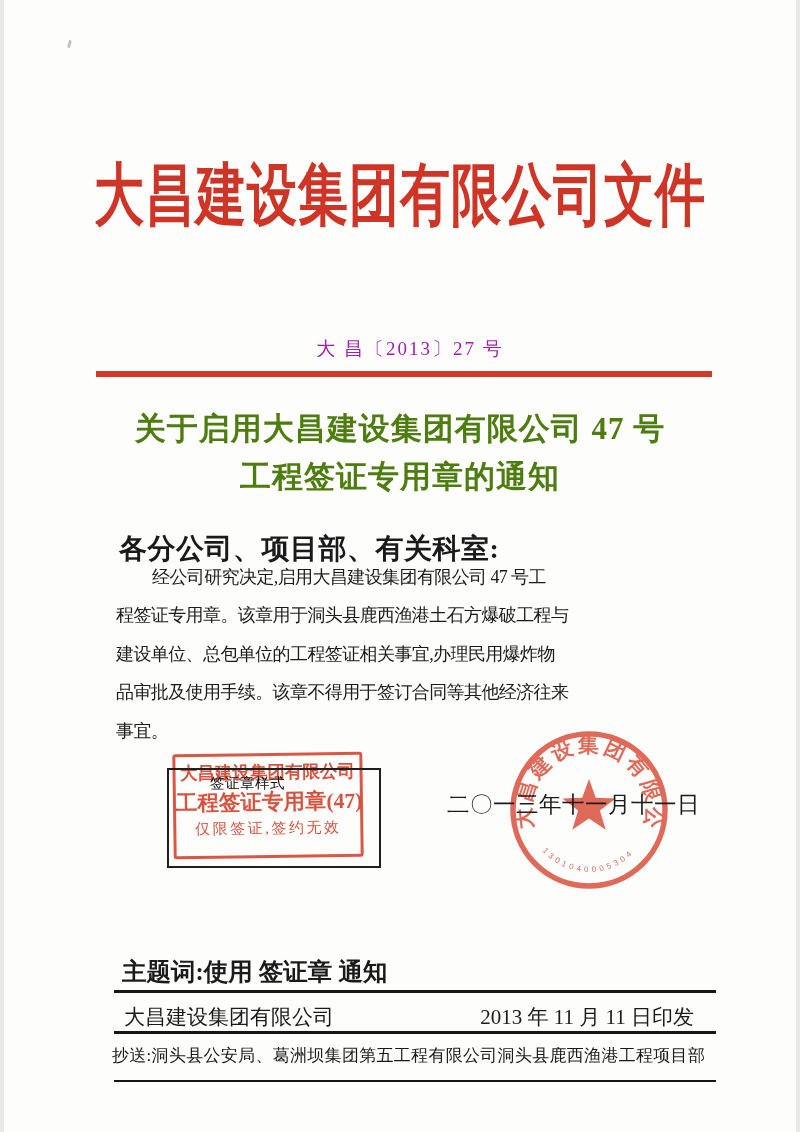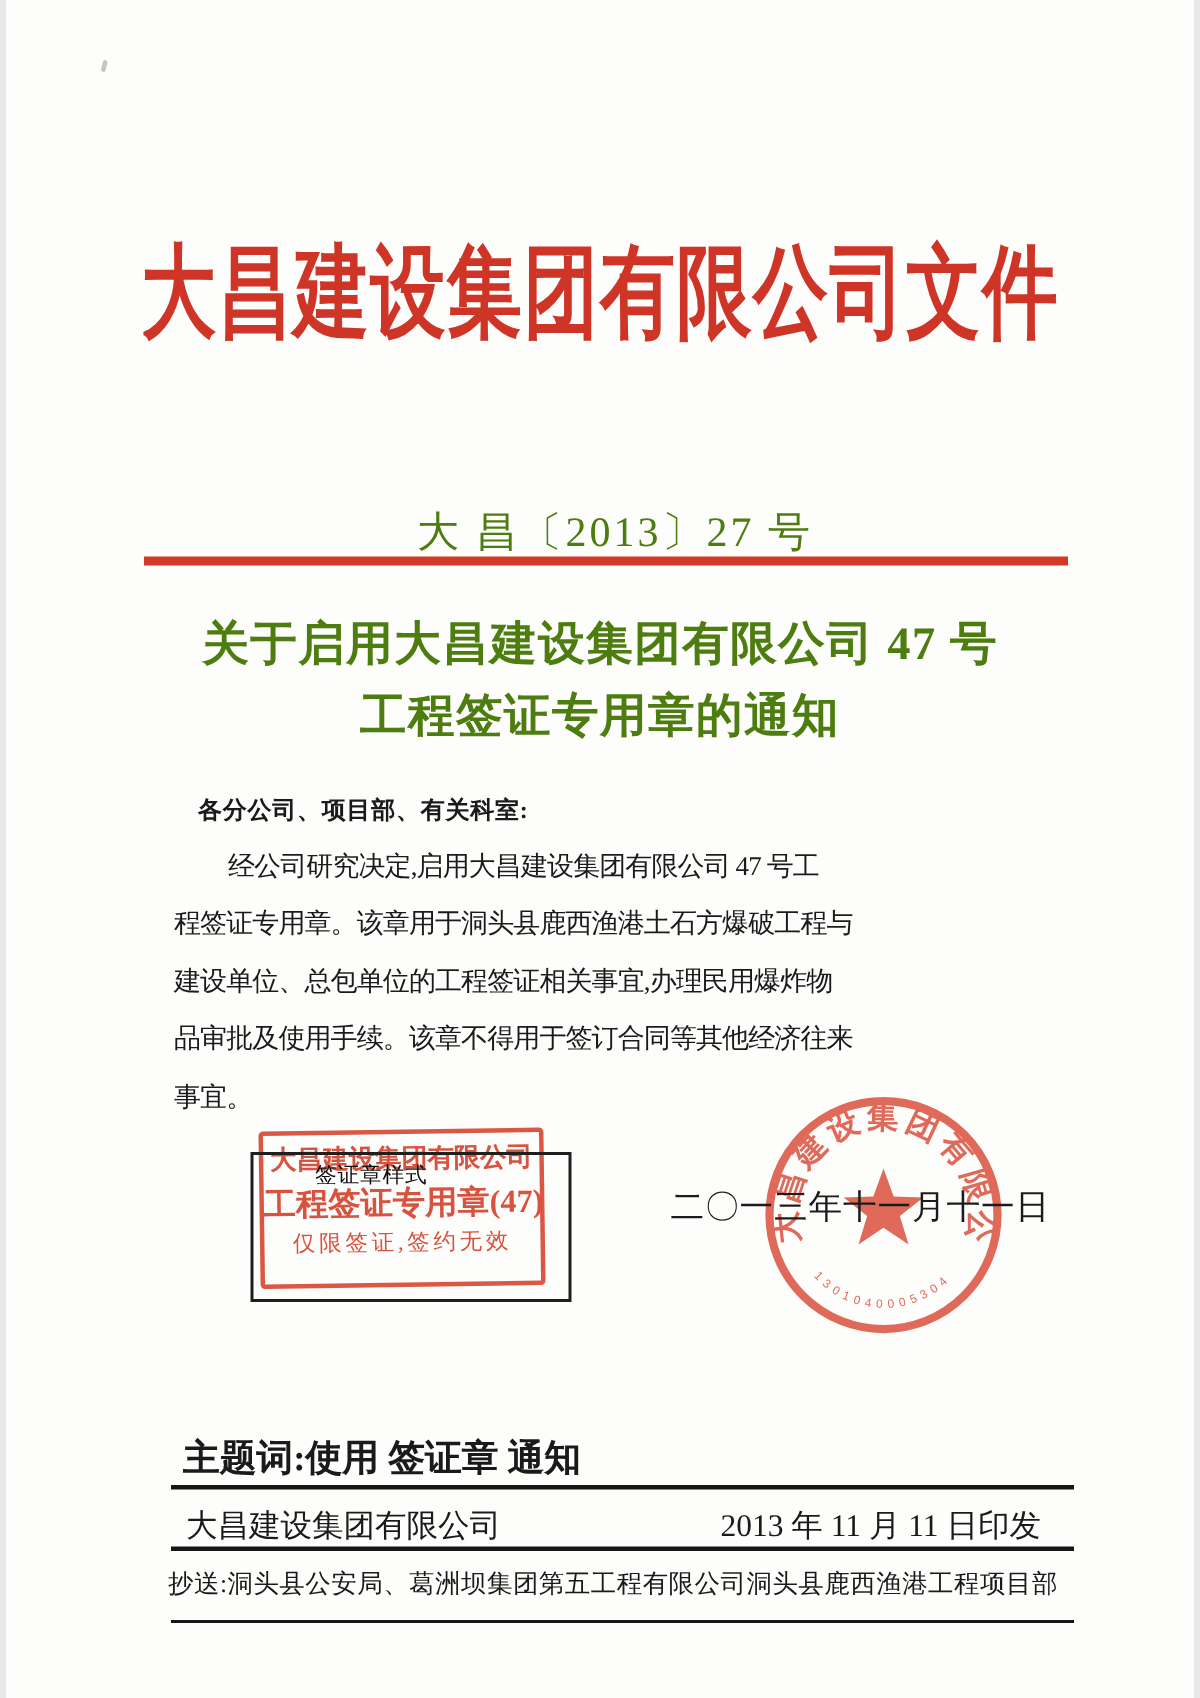--- a/index.html
+++ b/index.html
@@ -12,29 +12,29 @@
   .abs{position:absolute;}
   .centered{left:0;right:0;text-align:center;}
 
   .doc-title{
     top:166px;height:72px;
     color:#cf3526;font-weight:bold;font-size:50px;line-height:50px;
     letter-spacing:1px;white-space:nowrap;
   }
   .doc-title span{display:inline-block;transform:scaleY(1.36);transform-origin:center 14px;}
 
-  .doc-number{top:336px;font-size:28px;letter-spacing:2px;color:#4d7c0f;padding-left:20px;}
+  .doc-number{top:336px;font-size:19px;letter-spacing:2px;color:#a21caf;padding-left:20px;}
 
   .red-rule{left:92px;top:371px;width:616px;height:6px;background:#d23a27;}
 
   .notice-title{font-size:31px;font-weight:bold;color:#4d7c0f;letter-spacing:1px;white-space:nowrap;}
   .nt1{top:408px;}
   .nt2{top:456px;}
 
-  .salutation{left:128px;top:530px;font-size:16px;font-weight:bold;letter-spacing:0.5px;white-space:nowrap;}
+  .salutation{left:115px;top:530px;font-size:28px;font-weight:bold;letter-spacing:0.5px;white-space:nowrap;}
 
   .body-par{left:112px;top:558px;width:600px;font-size:18px;line-height:38.4px;letter-spacing:-0.6px;}
   .body-line{white-space:nowrap;}
   .body-line.indent{text-indent:2em;}
 
   
   .sample-black-box{left:163px;top:768px;width:210px;height:96px;border:2px solid #1f1f1f;background:transparent;z-index:5;}
   .sample-red-stamp{
     left:169px;top:753px;width:184px;height:99px;border:3.2px solid #d84a35;border-radius:3px;
     transform:rotate(-0.8deg);color:#d5452f;text-align:center;z-index:4;opacity:0.92;

